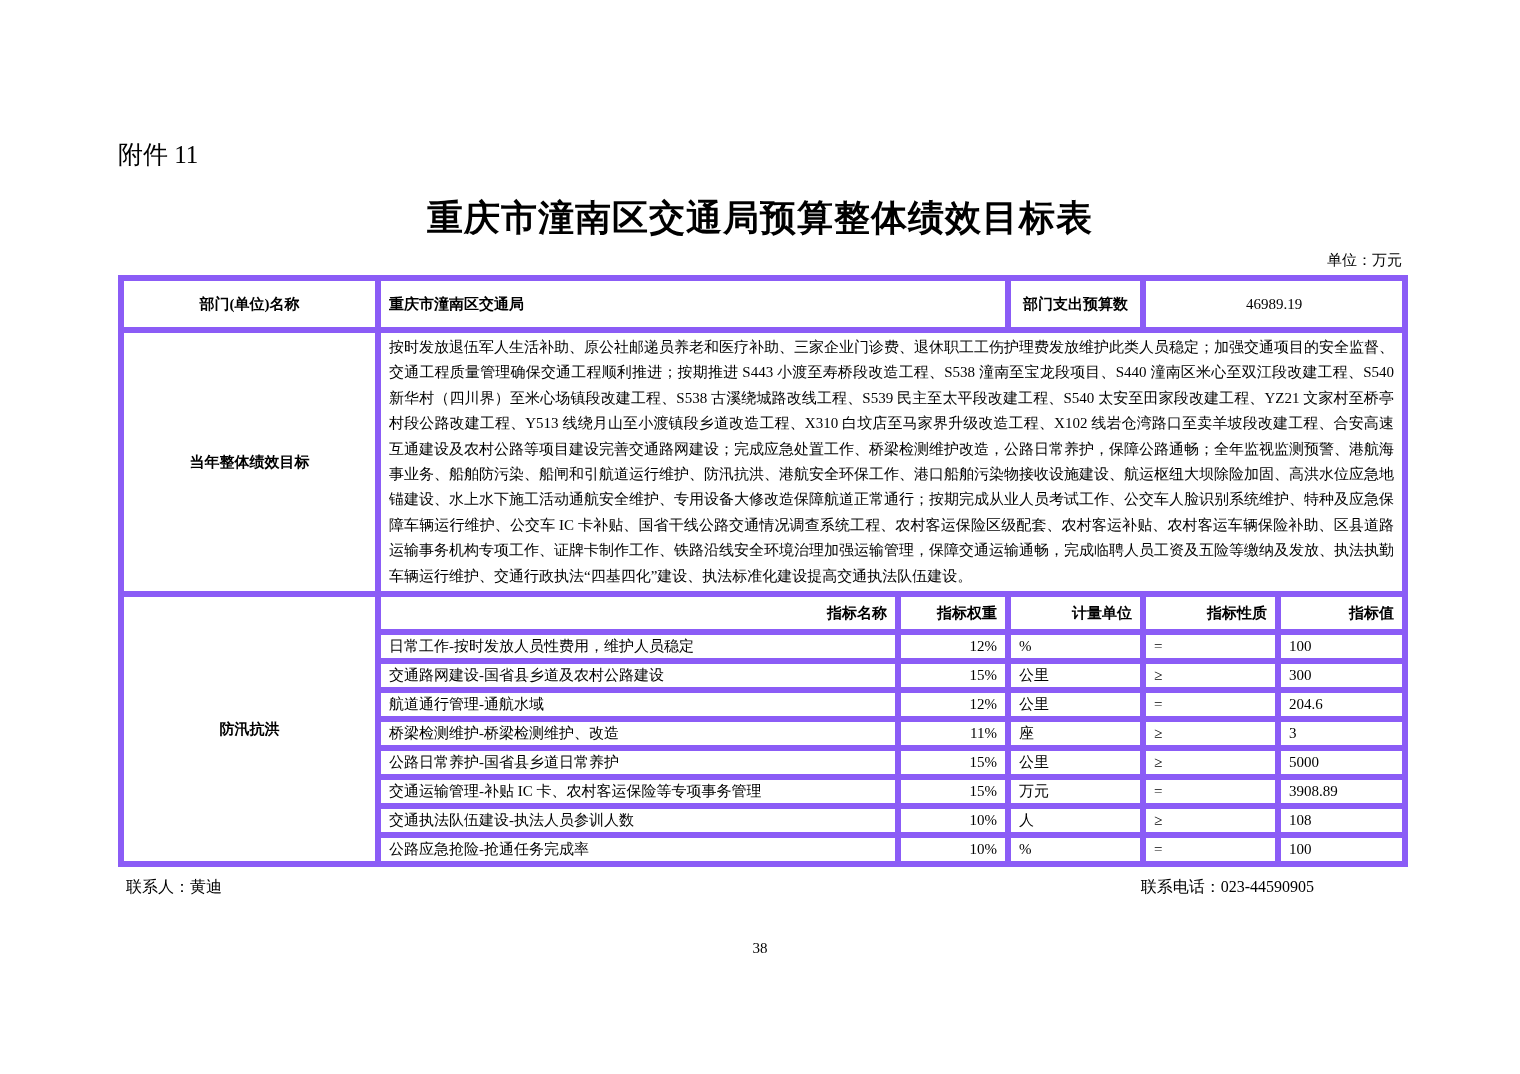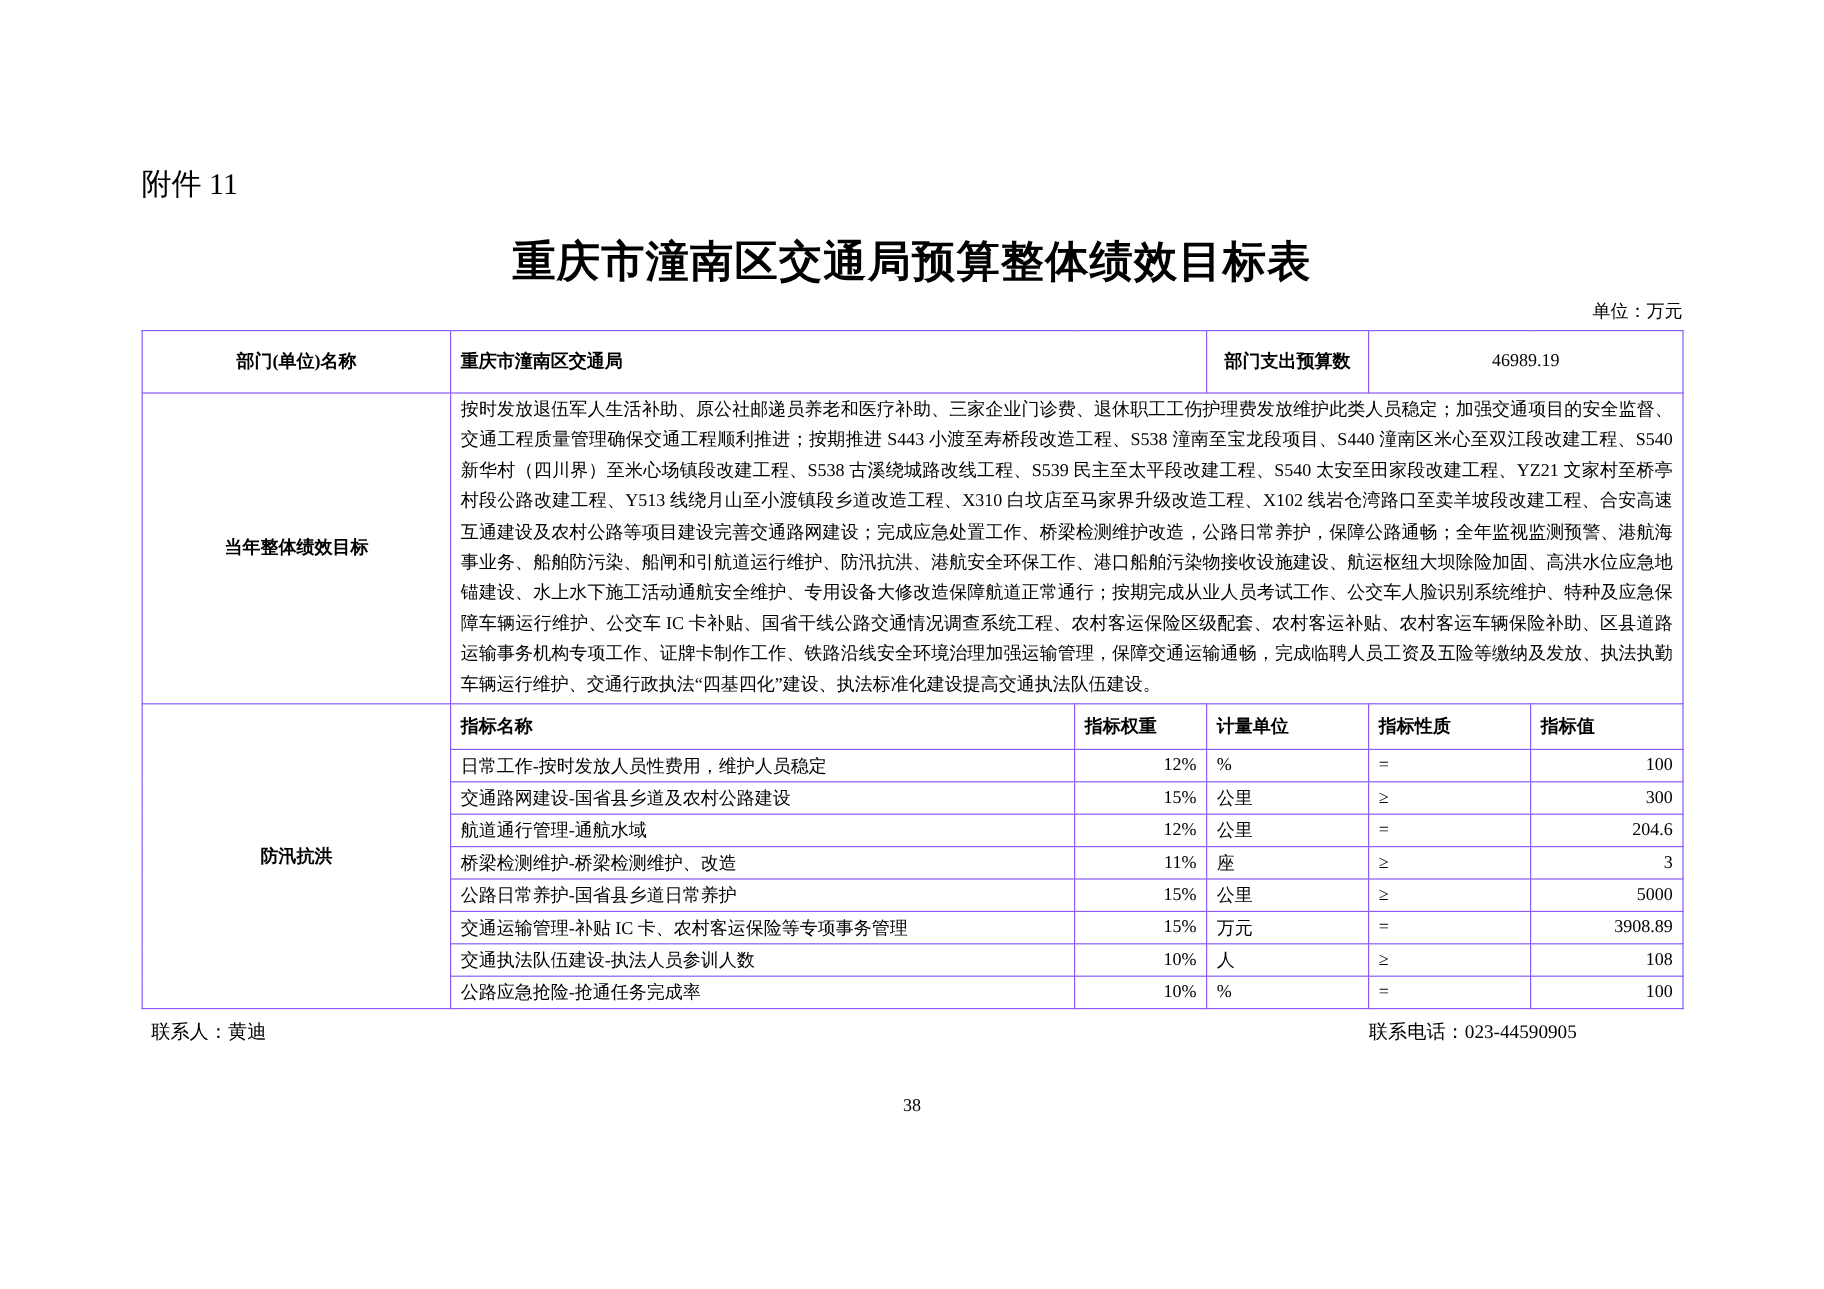--- a/index.html
+++ b/index.html
@@ -35,21 +35,21 @@
     line-height: 19px;
     margin-bottom: 5px;
   }
 
   table.main {
     width: 1284px;
     border-collapse: collapse;
     table-layout: fixed;
   }
   table.main td {
-    border: 1px solid #8b5cf6;
+    border: 6px solid #8b5cf6;
     padding: 2px 8px;
     vertical-align: middle;
     font-size: 15px;
     overflow: hidden;
   }
   .row-dept td { height: 52px; }
   .lbl {
     font-weight: bold;
     font-size: 18px;
     text-align: center;
@@ -69,28 +69,28 @@
     line-height: 25.4px;
     text-align: justify;
     padding: 6px 12px 8px 12px;
     vertical-align: top;
     margin-top: 36px;
   }
   .row-hdr td { height: 38px; }
   .hdr {
     font-weight: bold;
     font-size: 17px;
-    text-align: left;
+    text-align: right;
   }
   .row-ind td { height: 27px; }
   .ind-name  { text-align: left;  padding-left: 7px; }
   .ind-weight{ text-align: right; padding-right: 9px; }
   .ind-unit  { text-align: left;  padding-left: 7px; }
   .ind-nature{ text-align: left;  padding-left: 7px; font-size: 16px; }
-  .ind-value { text-align: right; padding-right: 9px; }
+  .ind-value { text-align: left; padding-right: 9px; }
 
   .footer {
     width: 1284px;
     display: flex;
     justify-content: space-between;
     margin-top: 9px;
     font-size: 16px;
     line-height: 22px;
   }
   .footer .contact { padding-left: 8px; }

